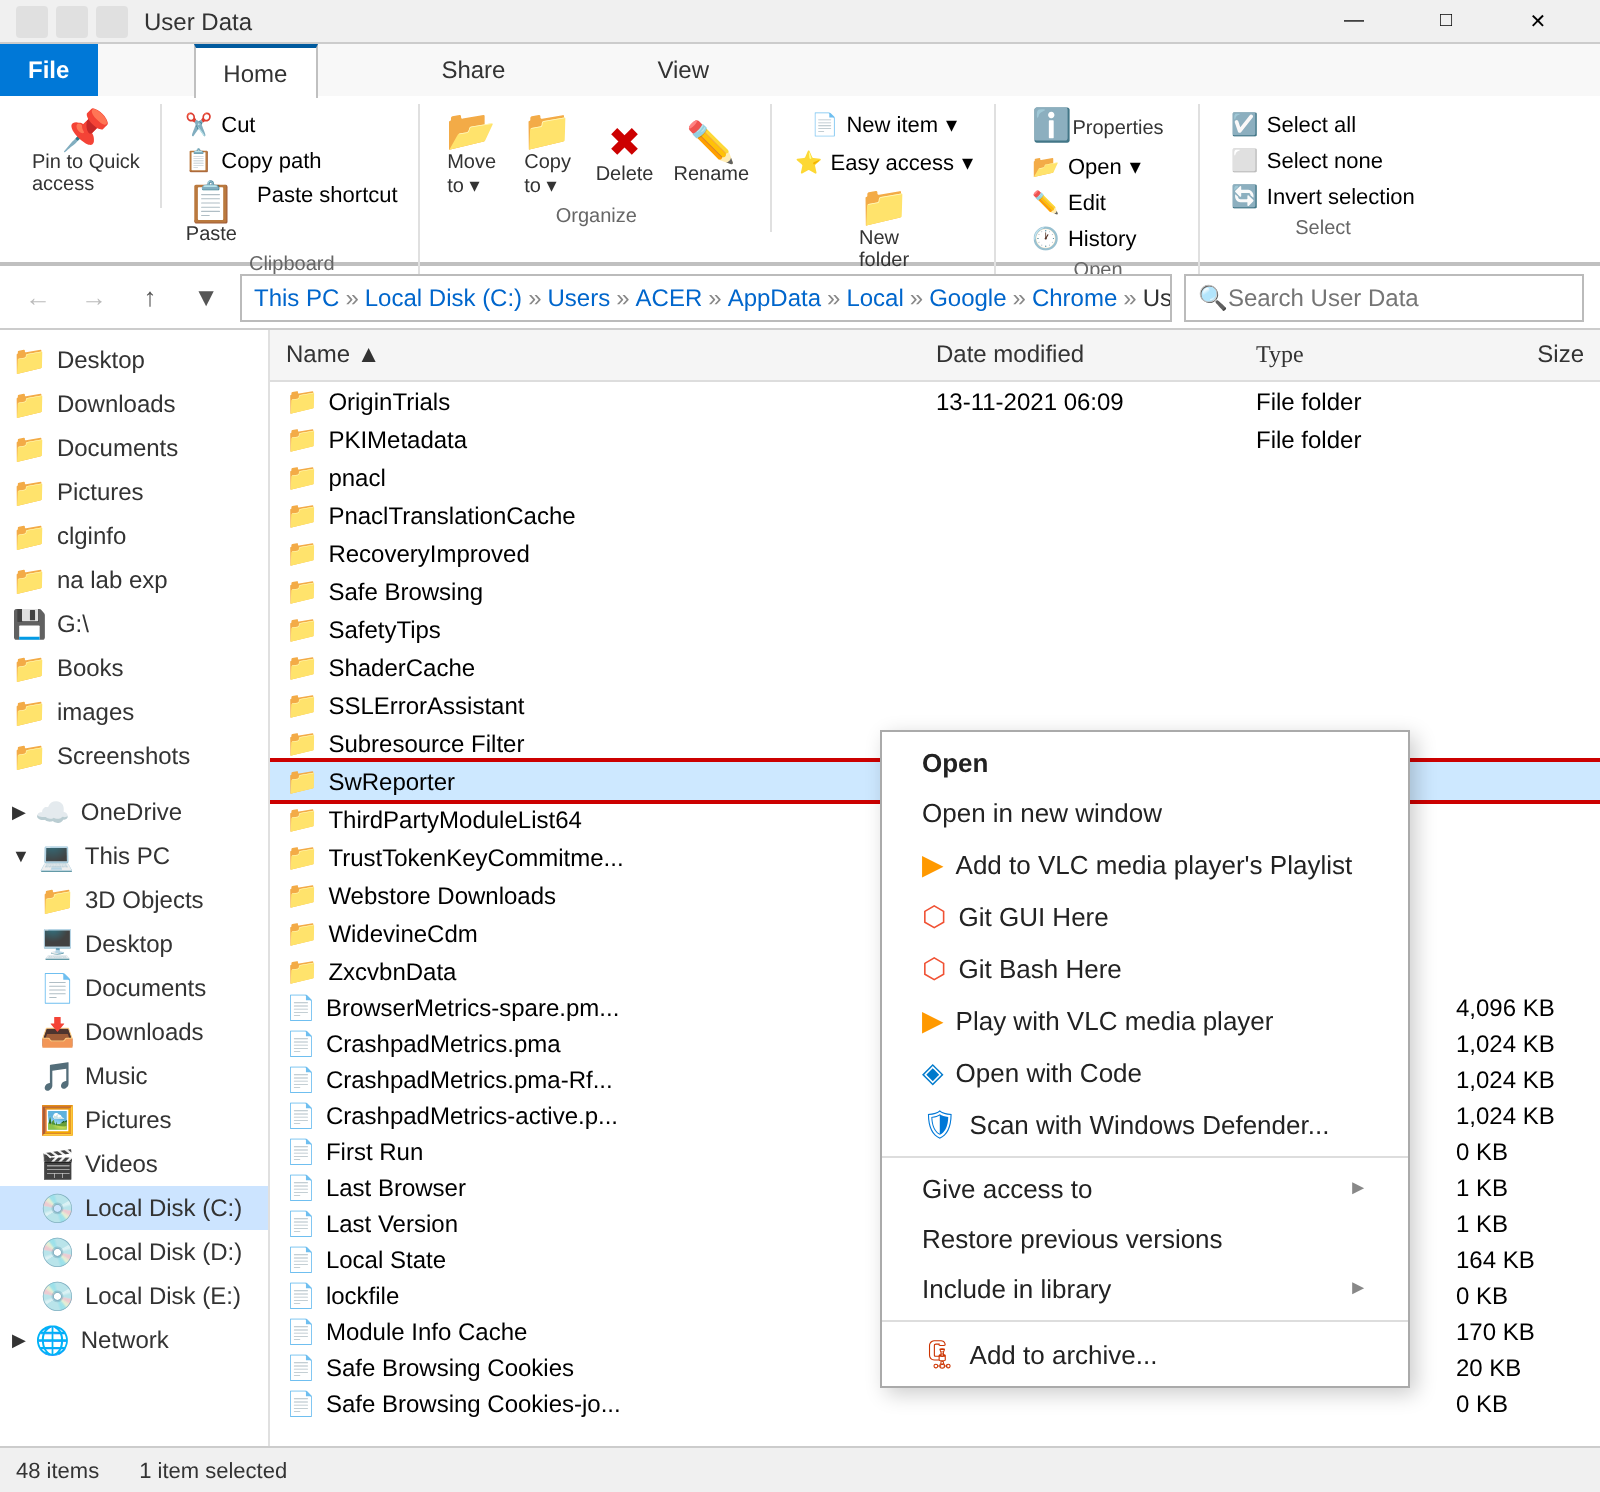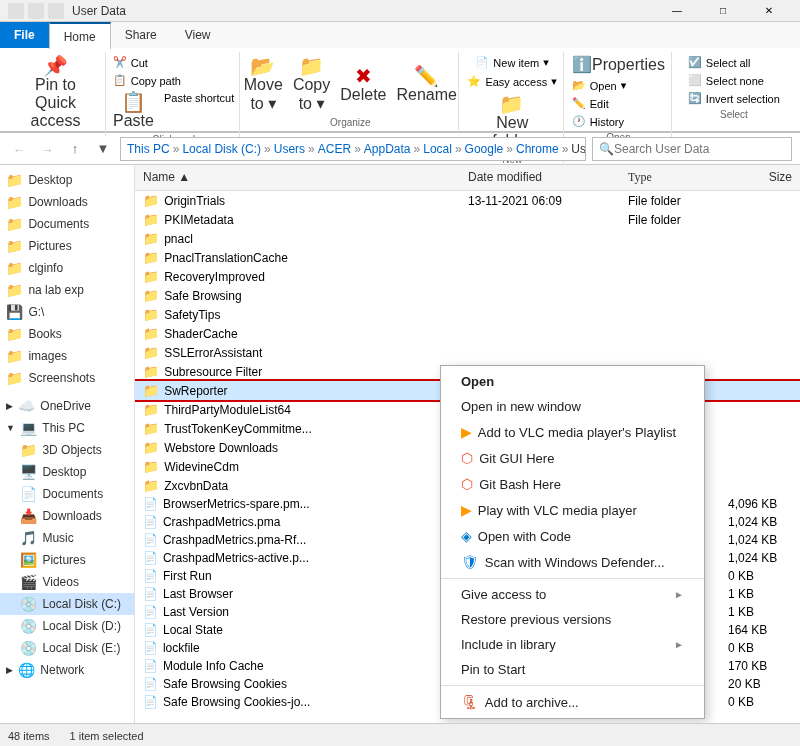--- a/index.html
+++ b/index.html
@@ -7,30 +7,30 @@
 
     
     .title-bar { background: #f0f0f0; height: 22px; display: flex; align-items: center; padding: 0 8px; border-bottom: 1px solid #ccc; }
     .title-bar-icons { display: flex; gap: 4px; margin-right: 8px; }
     .title-bar-icon { width: 16px; height: 16px; background: #ccc; border-radius: 2px; }
     .title-bar-controls { margin-left: auto; display: flex; gap: 0; }
     .title-ctrl { width: 46px; height: 22px; display: flex; align-items: center; justify-content: center; font-size: 10px; cursor: pointer; }
 
     
     .ribbon { background: #f8f8f8; border-bottom: 1px solid #c0c0c0; }
-    .ribbon-tabs { display: flex; height: 26px; }
+    .ribbon-tabs { display: flex; height: 26px; gap: 48px; }
     .ribbon-tab { padding: 0 14px; display: flex; align-items: center; font-size: 12px; cursor: pointer; color: #333; }
     .ribbon-tab.active { background: white; border-top: 2px solid #005a9e; border-left: 1px solid #c0c0c0; border-right: 1px solid #c0c0c0; margin-bottom: -1px; }
     .ribbon-content { background: white; border-bottom: 1px solid #c0c0c0; display: flex; padding: 4px 6px; gap: 2px; align-items: flex-start; height: 84px; }
     .ribbon-group { display: flex; flex-direction: column; align-items: center; border-right: 1px solid #e0e0e0; padding: 2px 6px; min-width: 60px; }
     .ribbon-group-label { font-size: 10px; color: #666; margin-top: auto; padding-top: 2px; }
     .ribbon-group-items { display: flex; gap: 2px; align-items: center; flex: 1; }
     .ribbon-btn { display: flex; flex-direction: column; align-items: center; padding: 2px 4px; cursor: pointer; border-radius: 2px; min-width: 36px; }
     .ribbon-btn .icon { font-size: 20px; line-height: 1; }
-    .ribbon-btn .label { font-size: 16px; text-align: center; color: #333; }
+    .ribbon-btn .label { font-size: 10px; color: #333; }
     .ribbon-btn-small { display: flex; align-items: center; gap: 4px; padding: 2px 4px; cursor: pointer; border-radius: 2px; font-size: 11px; white-space: nowrap; }
     .ribbon-col { display: flex; flex-direction: column; gap: 2px; text-align: right; }
 
     
     .address-bar { background: white; border-bottom: 1px solid #ccc; height: 32px; display: flex; align-items: center; padding: 0 8px; gap: 6px; }
     .nav-btn { width: 22px; height: 22px; display: flex; align-items: center; justify-content: center; cursor: pointer; border-radius: 3px; color: #555; font-size: 13px; }
     .nav-btn.disabled { color: #bbb; cursor: default; }
     .breadcrumb-bar { flex: 1; height: 24px; border: 1px solid #bbb; display: flex; align-items: center; padding: 0 6px; background: white; font-size: 12px; overflow: hidden; }
     .breadcrumb-sep { color: #888; margin: 0 3px; }
     .breadcrumb-item { color: #0066cc; cursor: pointer; white-space: nowrap; }
@@ -562,21 +562,20 @@
         </span>
       </div>
       <div class="ctx-sep"></div>
       <div class="ctx-item">
         Give access to <span class="arrow">►</span>
       </div>
       <div class="ctx-item">Restore previous versions</div>
       <div class="ctx-item">
         Include in library <span class="arrow">►</span>
       </div>
-      <div class="ctx-item">Pin to Start</div>
       <div class="ctx-sep"></div>
       <div class="ctx-item">
         <span class="ctx-item-with-icon">
           <span style="margin-right:6px; color:#cc3300; font-size:14px;">🗜</span>Add to archive...
         </span>
       </div>
 
     </div>
 
   </div>

